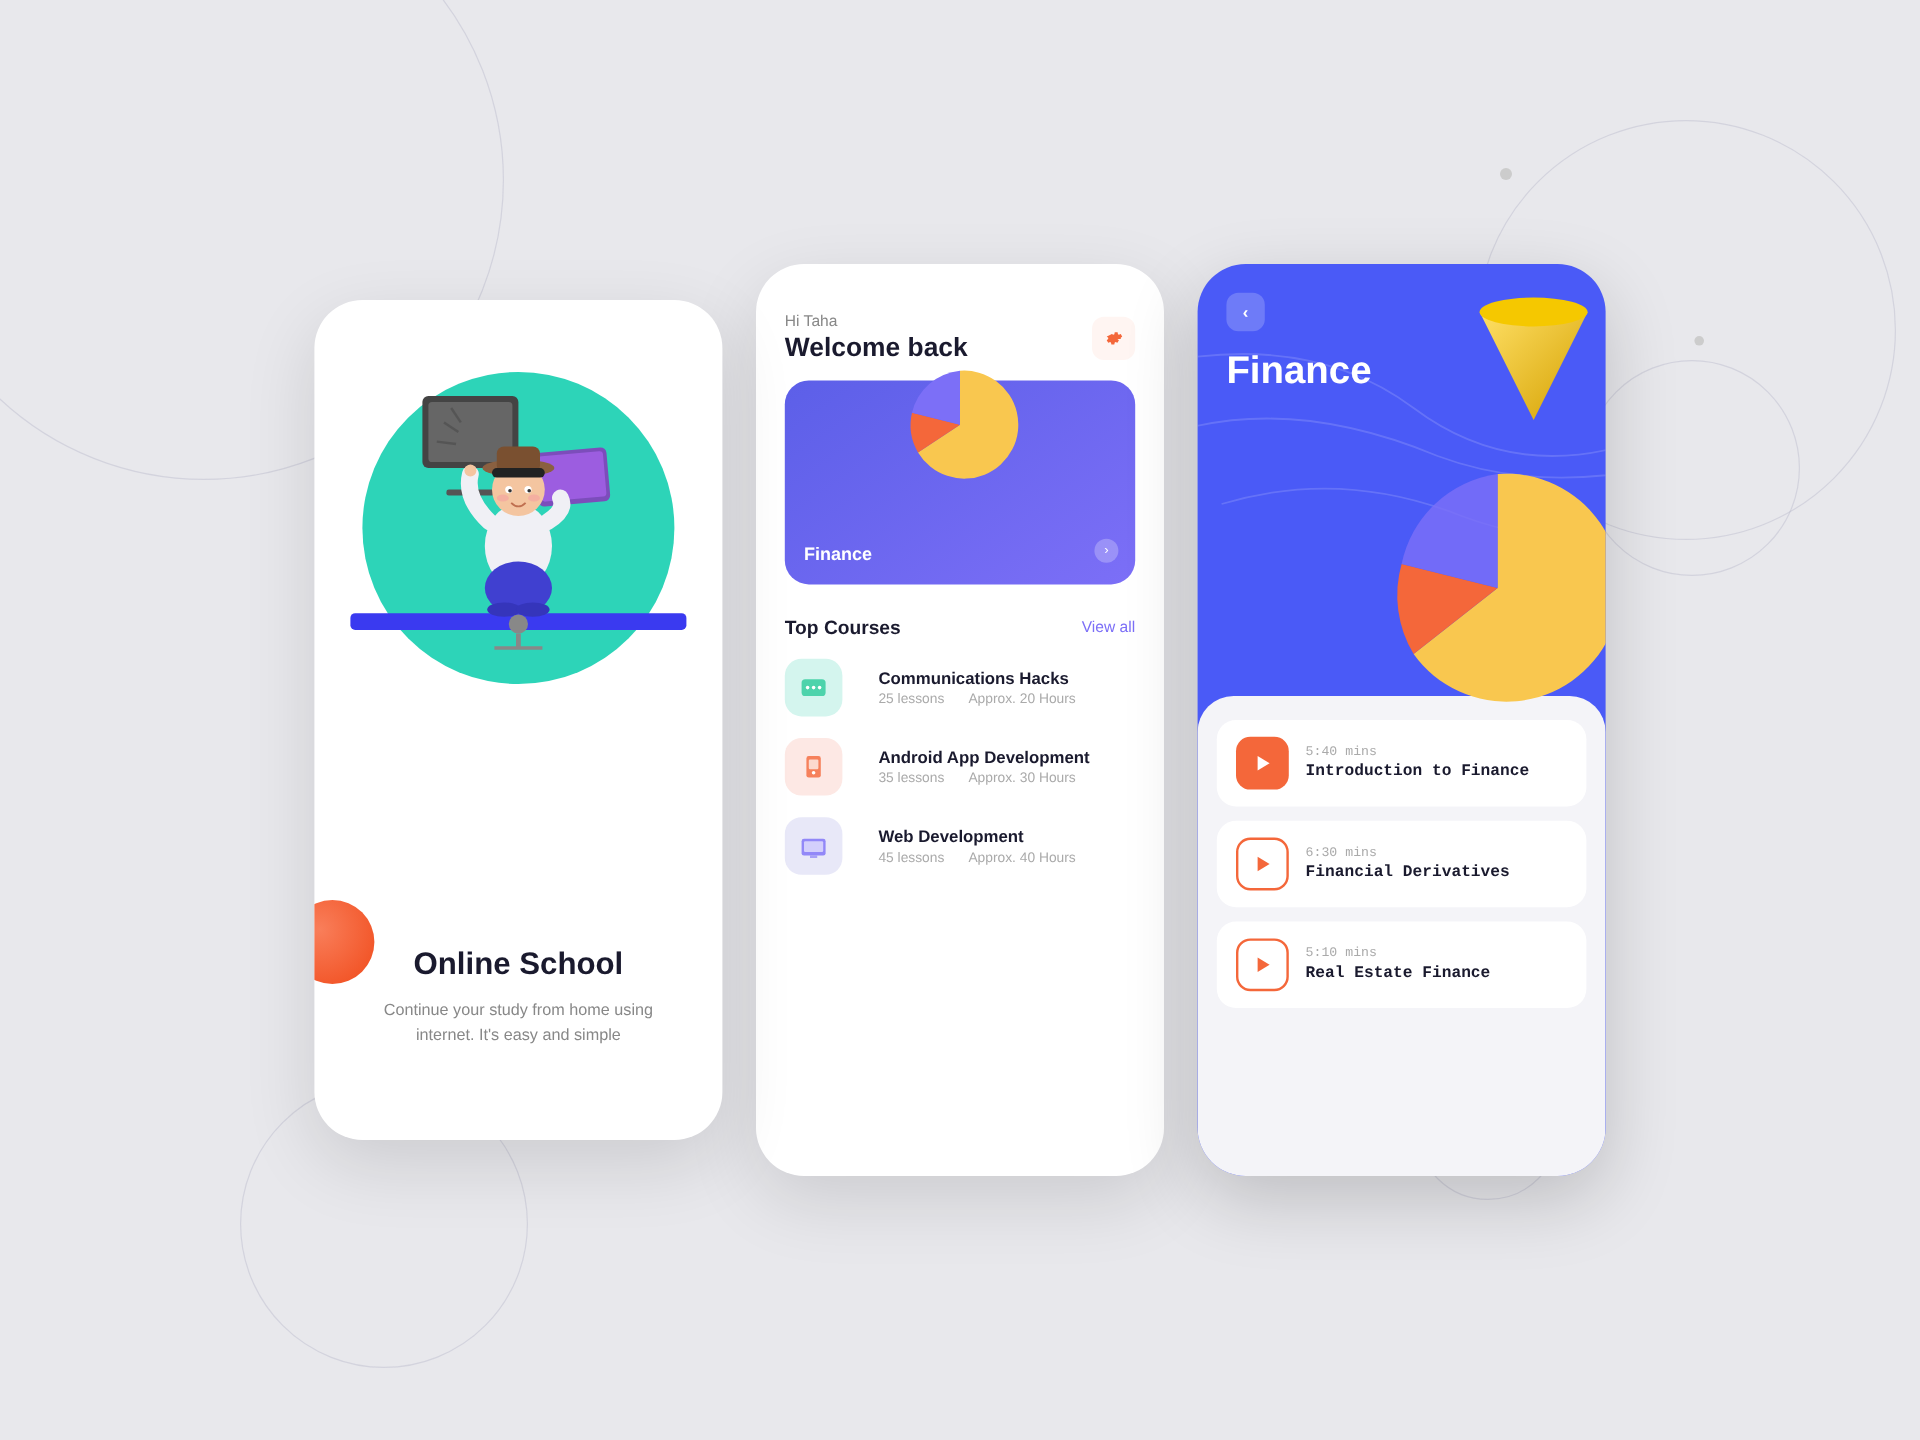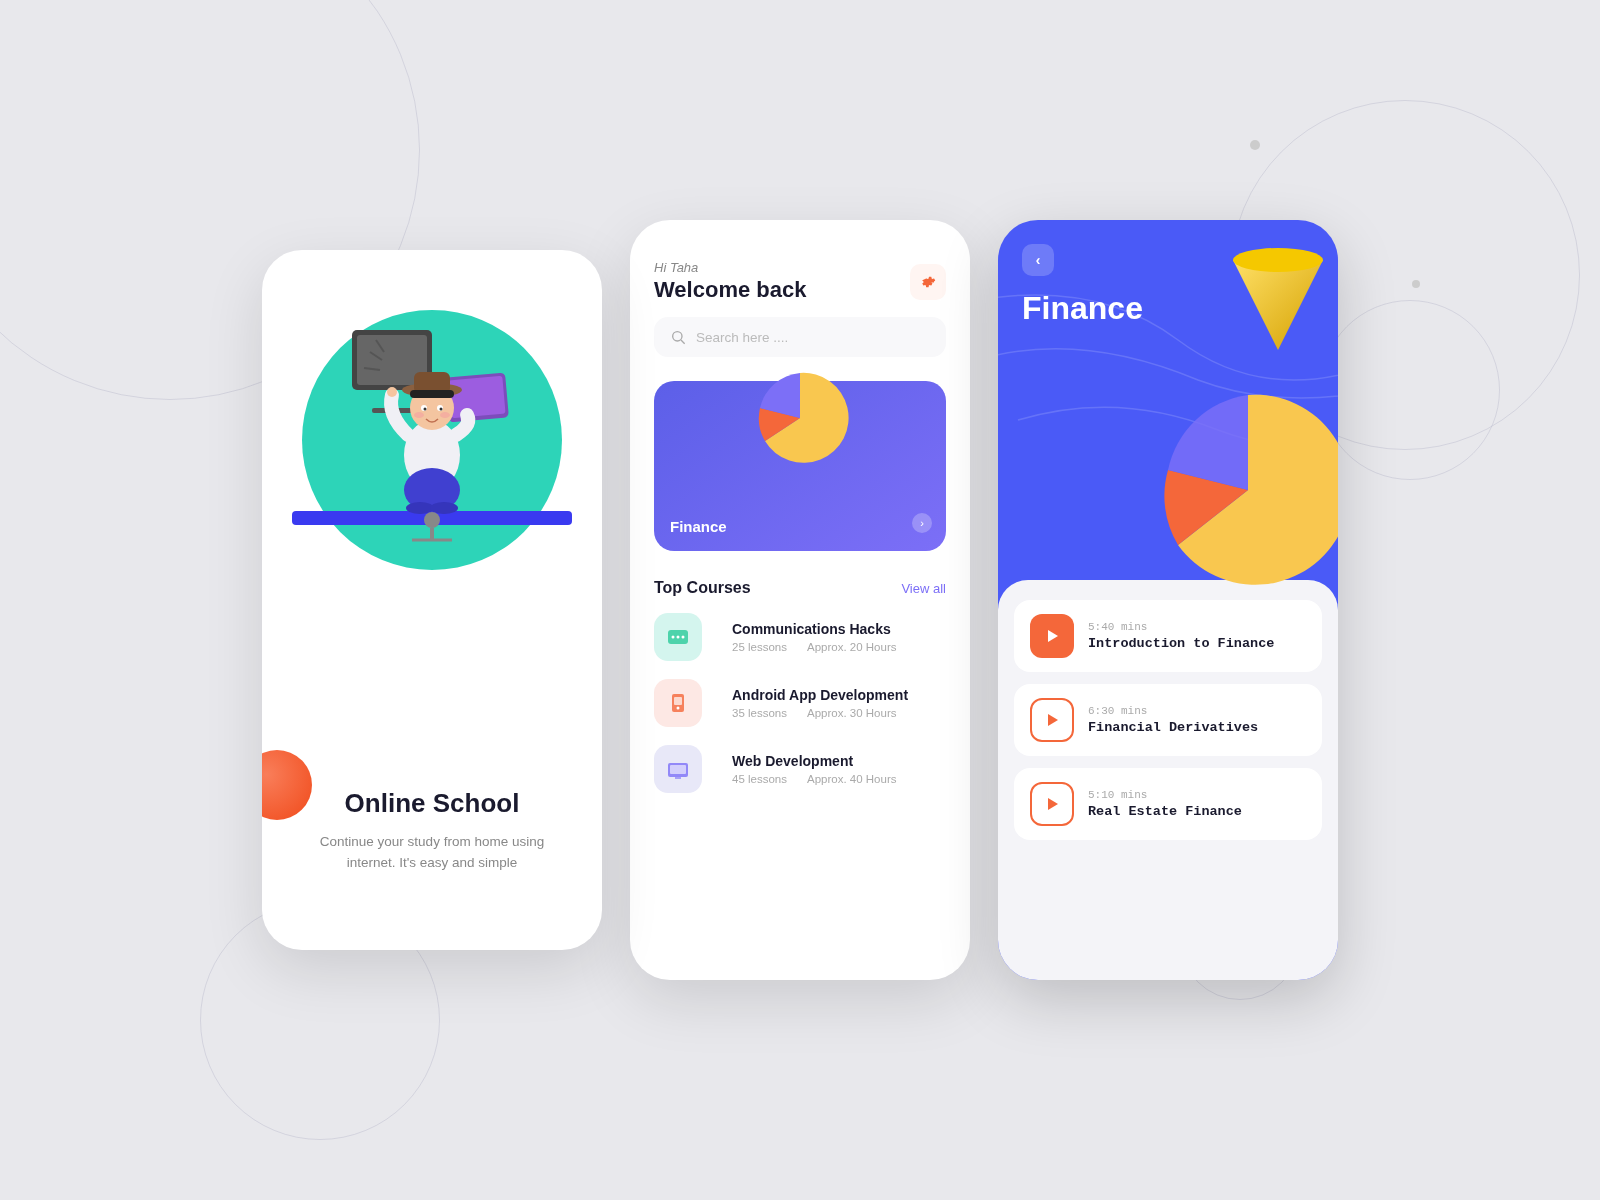--- a/index.html
+++ b/index.html
@@ -160,21 +160,20 @@
       display: flex;
       justify-content: space-between;
       align-items: flex-start;
       margin-bottom: 14px;
     }
 
     .hi-text {
       font-size: 13px;
       color: #888;
       margin-bottom: 2px;
-      font-style: italic;
     }
 
     .welcome-text {
       font-size: 22px;
       font-weight: 800;
       color: #1a1a2e;
     }
 
     .settings-btn {
       width: 36px;
@@ -295,21 +294,20 @@
       height: 64px;
       border-radius: 50%;
       background: radial-gradient(circle at 35% 35%, #7eb3f5, #4476d4);
       position: relative;
     }
 
     
     .section-header {
       display: flex;
       justify-content: space-between;
-      align-items: center;
       margin-bottom: 16px;
     }
 
     .section-title {
       font-size: 16px;
       font-weight: 800;
       color: #1a1a2e;
     }
 
     .view-all {
@@ -557,27 +555,20 @@
         <div class="hi-text">Hi Taha</div>
         <div class="welcome-text">Welcome back</div>
       </div>
       <div class="settings-btn">
         <svg class="gear-svg" viewBox="0 0 24 24" xmlns="http://www.w3.org/2000/svg">
           <path fill="#f4673a" d="M12 15a3 3 0 100-6 3 3 0 000 6zm7.94-2.34a7 7 0 00.06-.66c0-.23-.02-.45-.05-.67l1.45-1.13a.35.35 0 00.08-.44l-1.37-2.37a.35.35 0 00-.43-.15l-1.7.68a5.2 5.2 0 00-1.16-.67l-.26-1.81a.34.34 0 00-.34-.29h-2.74a.34.34 0 00-.34.29l-.26 1.81a5.2 5.2 0 00-1.16.67l-1.7-.68a.34.34 0 00-.43.15L4.52 9.76a.34.34 0 00.08.44l1.45 1.13c-.03.22-.06.45-.06.67s.02.45.06.67l-1.45 1.13a.34.34 0 00-.08.44l1.37 2.37c.09.16.27.22.43.15l1.7-.68c.36.26.75.48 1.16.67l.26 1.81c.04.17.19.29.34.29h2.74c.16 0 .3-.12.34-.29l.26-1.81c.41-.19.8-.41 1.16-.67l1.7.68c.16.07.34 0 .43-.15l1.37-2.37a.34.34 0 00-.08-.44l-1.45-1.13z"></path>
         </svg>
       </div>
     </div>
 
-    <div class="search-bar">
-      <svg class="search-icon-svg" viewBox="0 0 24 24">
-        <circle cx="11" cy="11" r="7"></circle>
-        <line x1="16.5" y1="16.5" x2="22" y2="22"></line>
-      </svg>
-      <span class="search-placeholder">Search here ....</span>
-    </div>
 
     <div class="category-row">
 
       <div class="category-card cat-finance">
         <div class="pie-container">
           <svg width="110" height="110" viewBox="0 0 110 110">
 
             <path d="M55 55 L55 10 A45 45 0 1 1 20 78 Z" fill="#f9c74f"></path>
 
             <path d="M55 55 L20 78 A45 45 0 0 1 15 45 Z" fill="#f4673a"></path>

